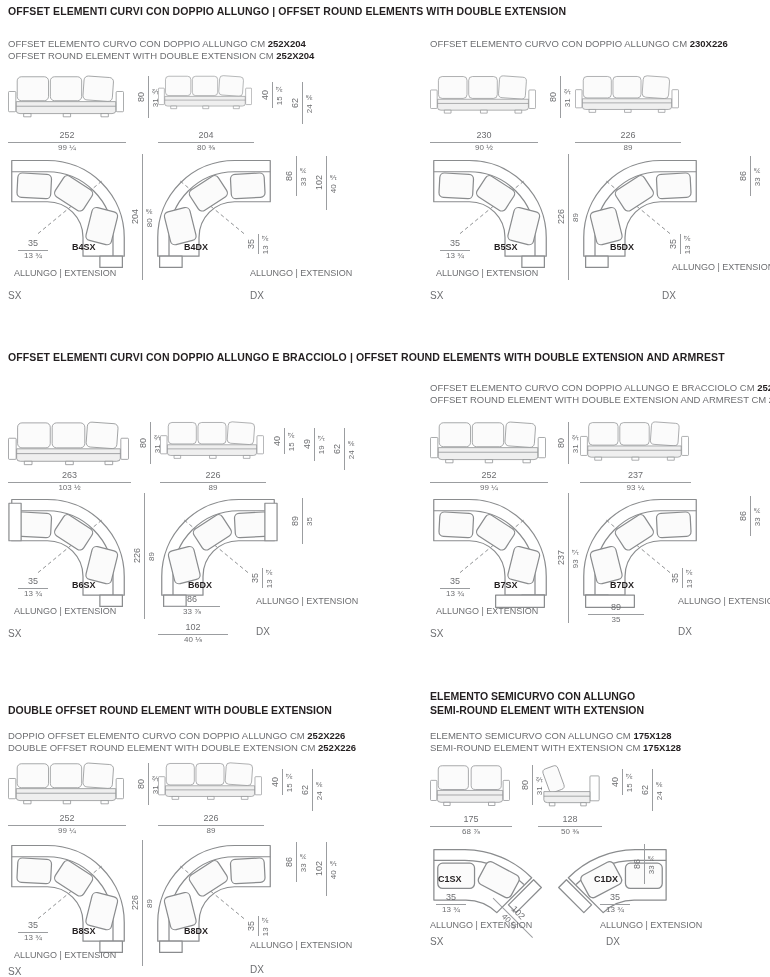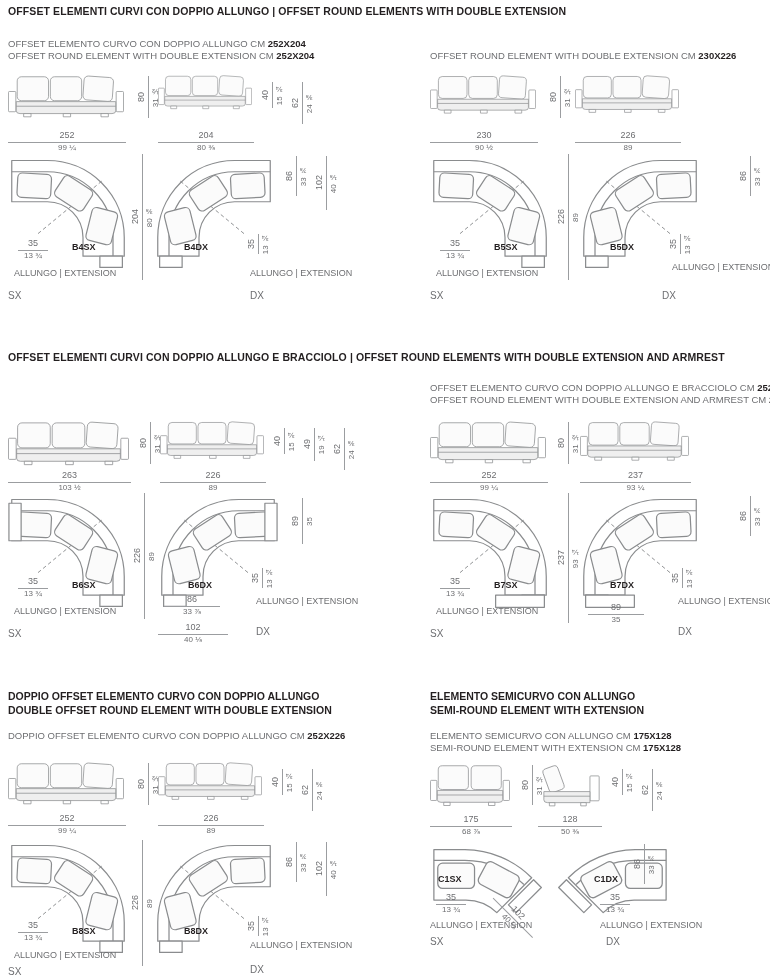--- a/index.html
+++ b/index.html
@@ -173,21 +173,21 @@
   <div class="vd" style="left:238px;top:196px">
       <span class="vt cm">35</span>
       <span class="rule" style="height:20px"></span>
       <span class="vt in">13 ¾</span>
     </div>
   <div class="allungo" style="left:242px;top:230px">ALLUNGO | EXTENSION</div>
   <div class="sdx" style="left:242px;top:252px">DX</div>
 </div>
 
 <div class="half" style="left:430px;top:38px;height:300px">
-  <div class="tl" style="left:0;top:12px"><span>OFFSET ROUND ELEMENT WITH DOUBLE EXTENSION CM </span><b>230X226</b></div>
+  <div class="tl" style="left:0;top:0"><span>OFFSET ELEMENTO CURVO CON DOPPIO ALLUNGO CM </span><b>230X226</b></div>
   <svg class="draw" style="left:0;top:36px" width="106" viewBox="0 0 252 96">
       <use href="#elev3"></use>
     </svg>
   <div class="vd" style="left:118px;top:38px">
       <span class="vt cm">80</span>
       <span class="rule" style="height:42px"></span>
       <span class="vt in">31 ½</span>
     </div>
   <svg class="draw" style="left:145px;top:36px" width="104" viewBox="0 0 252 96">
       <use href="#elev3"></use>
@@ -390,23 +390,23 @@
   <div class="hd" style="left:158px;top:220px;width:56px">
       <div class="cm">89</div>
       <div class="rule"></div>
       <div class="in">35</div>
     </div>
   <div class="allungo" style="left:248px;top:214px">ALLUNGO | EXTENSION</div>
   <div class="sdx" style="left:248px;top:244px">DX</div>
 </div>
 
 <div class="half" style="left:8px;top:690px;height:287px">
-  <div class="hdr" style="left:0;top:0">DOPPIO OFFSET ELEMENTO CURVO CON DOPPIO ALLUNGO</div>
   <div class="hdr" style="left:0;top:14px">DOUBLE OFFSET ROUND ELEMENT WITH DOUBLE EXTENSION</div>
   <div class="tl" style="left:0;top:40px"><span>DOPPIO OFFSET ELEMENTO CURVO CON DOPPIO ALLUNGO CM </span><b>252X226</b></div>
+  <div class="tl" style="left:0;top:52px"><span>DOUBLE OFFSET ROUND ELEMENT WITH DOUBLE EXTENSION CM </span><b>252X226</b></div>
   <svg class="draw" style="left:0;top:71px" width="116" viewBox="0 0 252 96">
       <use href="#elev3"></use>
     </svg>
   <div class="vd" style="left:128px;top:73px">
       <span class="vt cm">80</span>
       <span class="rule" style="height:42px"></span>
       <span class="vt in">31 ½</span>
     </div>
   <svg class="draw" style="left:150px;top:71px" width="104" viewBox="0 0 252 96">
       <use href="#elev3"></use>

